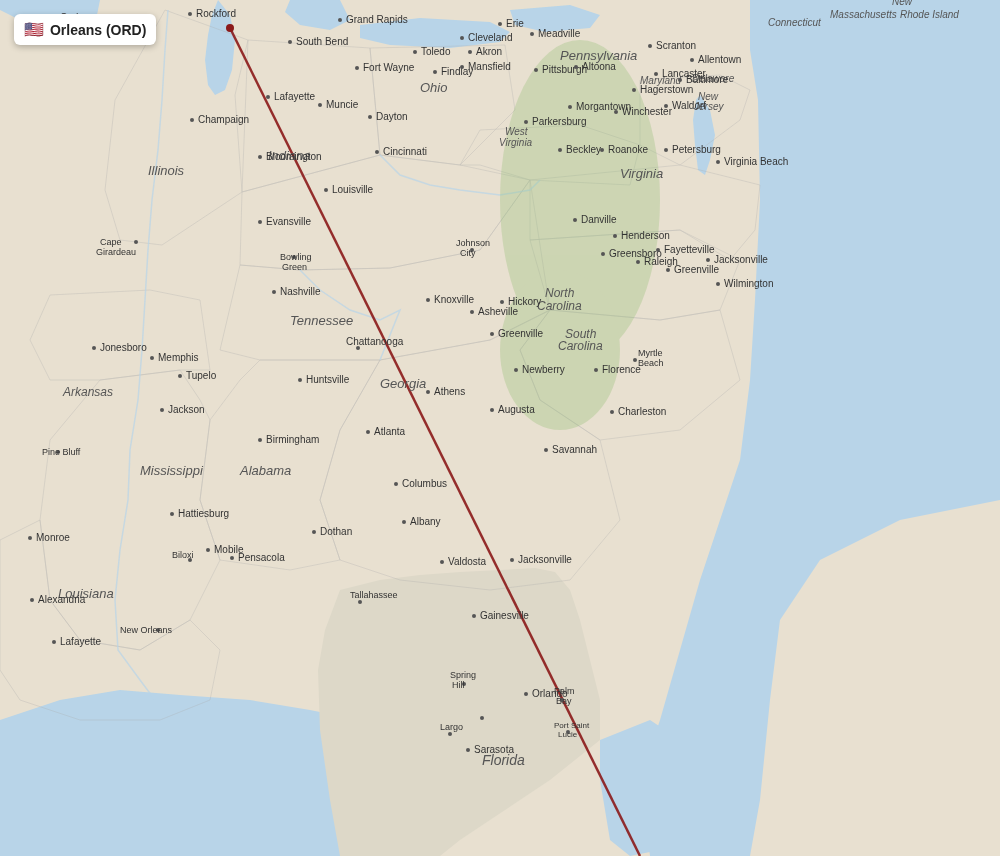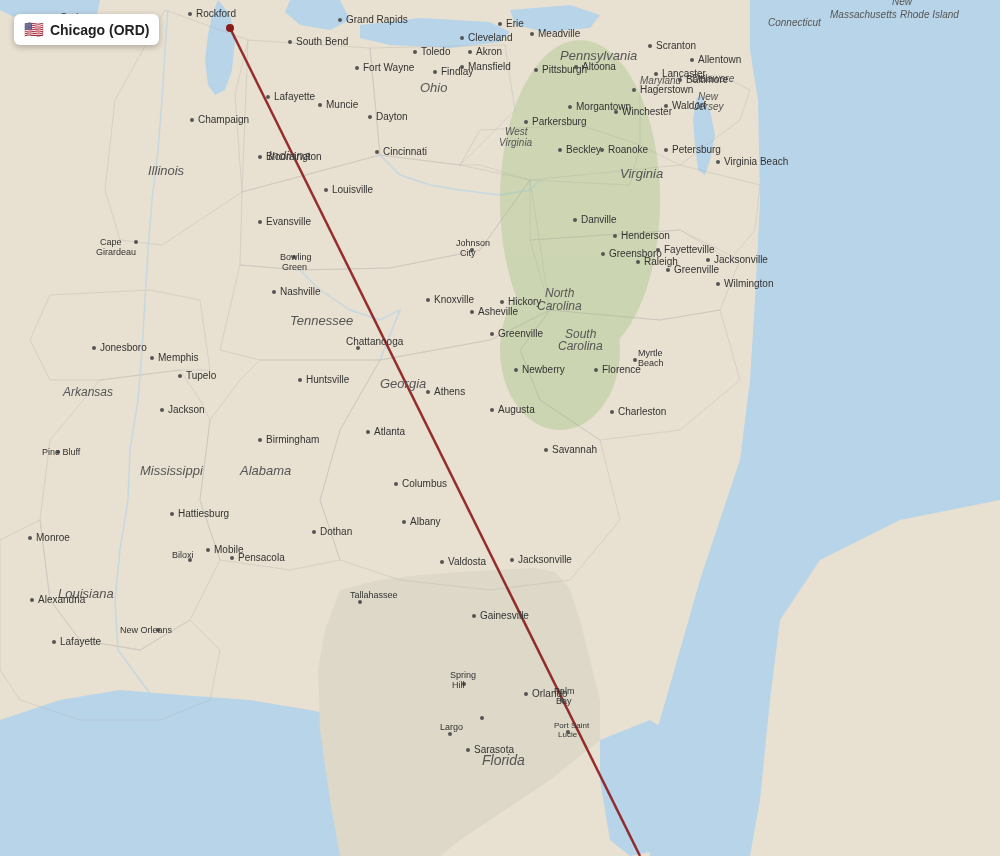--- a/index.html
+++ b/index.html
@@ -425,15 +425,15 @@
       <circle cx="568" cy="732" r="2" fill="#555"></circle>
       <text x="554" y="728" font-size="8">Port Saint</text>
       <text x="558" y="737" font-size="8">Lucie</text>
     </g>
 
     <circle cx="230" cy="28" r="4" fill="#8b1a1a"></circle>
   </svg>
 
   <div class="airport-chip">
     <span class="flag">🇺🇸</span>
-    <span>Chicago (ORD)</span>
+    <span>Orleans (ORD)</span>
   </div>
 </div>
 
 </body></html>

